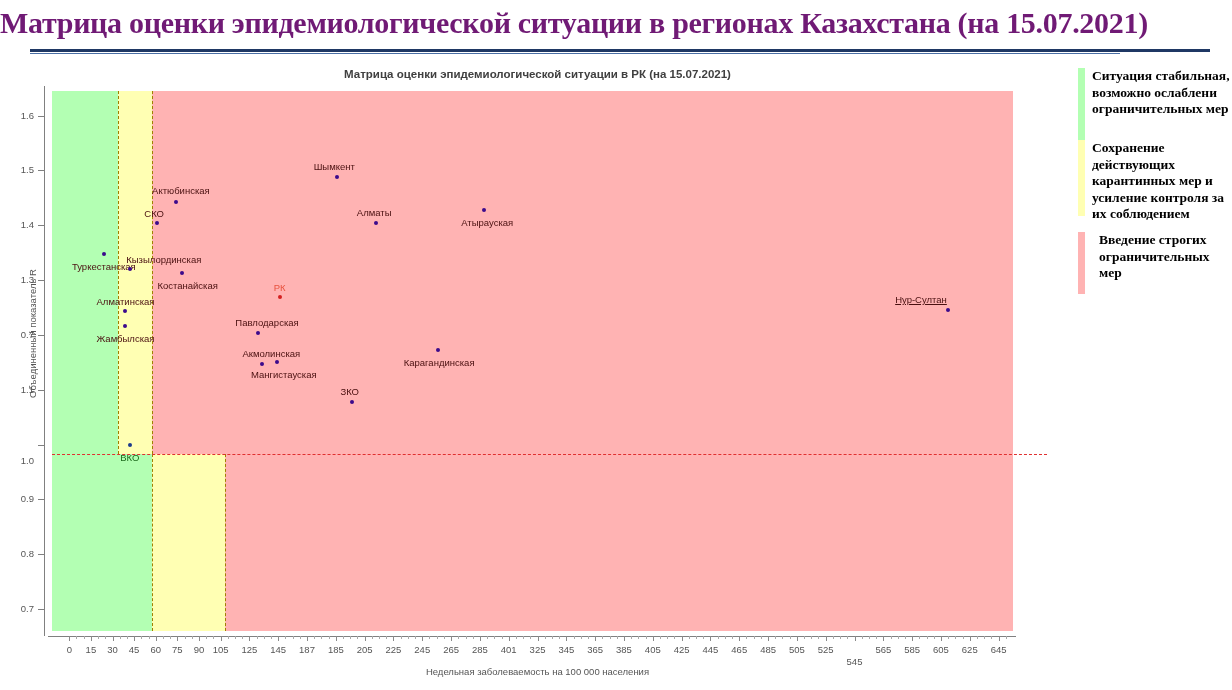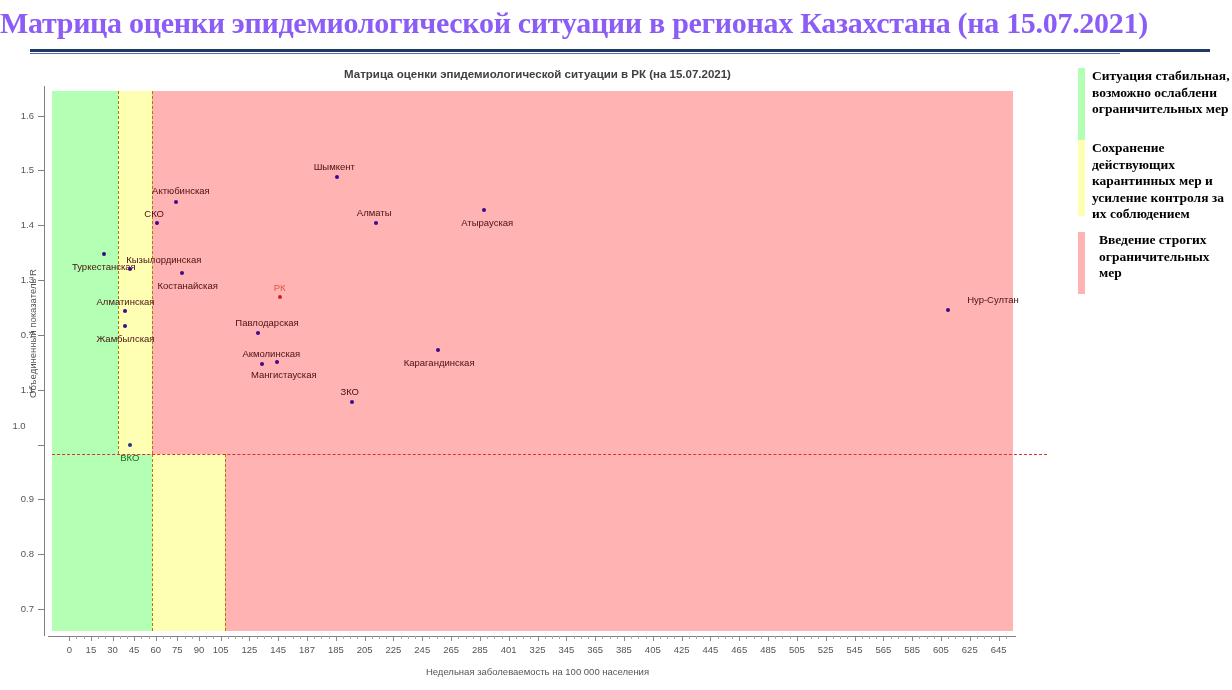--- a/index.html
+++ b/index.html
@@ -15,21 +15,21 @@
   #slide-title-bar{
     position:absolute;left:0;top:0;width:1232px;height:52px;
   }
   #slide-title{
     position:absolute;left:0;top:6px;width:988px;
     text-align:center;
     font-family:"Liberation Serif", serif;
     font-weight:bold;
     font-size:30px;
     letter-spacing:-0.3px;
-    color:#8b5cf6;
+    color:#701a75;
     white-space:nowrap;
   }
   #title-rule{
     position:absolute;left:30px;top:49px;width:1180px;height:3px;
     background:#1f3864;
   }
   #title-rule2{
     position:absolute;left:30px;top:53px;width:1090px;height:1px;
     background:#4a6fa5;
   }
@@ -169,33 +169,33 @@
         <div class="ptlabel" style="left: 297.682px; top: 294.843px;">ЗКО</div>
         <div class="pt" style="left: 285.274px; top: 85.5228px; background: rgb(59, 10, 140);"></div>
         <div class="ptlabel" style="left: 282.274px; top: 69.5228px;">Шымкент</div>
         <div class="pt" style="left: 324.175px; top: 131.574px; background: rgb(59, 10, 140);"></div>
         <div class="ptlabel" style="left: 322.175px; top: 115.574px;">Алматы</div>
         <div class="pt" style="left: 386.129px; top: 258.761px; background: rgb(59, 10, 140);"></div>
         <div class="ptlabel" style="left: 387.129px; top: 265.761px;">Карагандинская</div>
         <div class="pt" style="left: 432.234px; top: 118.964px; background: rgb(59, 10, 140);"></div>
         <div class="ptlabel" style="left: 435.234px; top: 125.964px;">Атырауская</div>
         <div class="pt" style="left: 896.165px; top: 219.289px; background: rgb(59, 10, 140);"></div>
-        <div class="ptlabel" style="left: 941px; top: 203.289px;">Нур-Султан</div>
+        <div class="ptlabel" style="left: 869px; top: 203.289px; text-decoration: underline;">Нур-Султан</div>
       </div>
   </div>
 
   <div id="ticks-layer">
       <div class="ytick" style="top: 551.071px;"></div>
       <div class="ytlabel" style="top: 545.071px; left: 4px; width: 30px;">0.7</div>
       <div class="ytick" style="top: 496.249px;"></div>
       <div class="ytlabel" style="top: 490.249px; left: 4px; width: 30px;">0.8</div>
       <div class="ytick" style="top: 441.426px;"></div>
       <div class="ytlabel" style="top: 435.426px; left: 4px; width: 30px;">0.9</div>
       <div class="ytick" style="top: 386.604px;"></div>
-      <div class="ytlabel" style="top: 362px; left: 4px; width: 30px; text-align: center;">1.0</div>
+      <div class="ytlabel" style="top: 397px; left: 4px; width: 30px;">1.0</div>
       <div class="ytick" style="top: 331.782px;"></div>
       <div class="ytlabel" style="top: 325.782px; left: 4px; width: 30px;">1.1</div>
       <div class="ytick" style="top: 276.959px;"></div>
       <div class="ytlabel" style="top: 270.959px; left: 4px; width: 30px;">0.7</div>
       <div class="ytick" style="top: 222.137px;"></div>
       <div class="ytlabel" style="top: 216.137px; left: 4px; width: 30px;">1.3</div>
       <div class="ytick" style="top: 167.315px;"></div>
       <div class="ytlabel" style="top: 161.315px; left: 4px; width: 30px;">1.4</div>
       <div class="ytick" style="top: 112.492px;"></div>
       <div class="ytlabel" style="top: 106.492px; left: 4px; width: 30px;">1.5</div>
@@ -384,21 +384,21 @@
       <div class="xtlabel" style="left: 710.436px;">445</div>
       <div class="xtick" style="left: 739.252px;"></div>
       <div class="xtlabel" style="left: 739.252px;">465</div>
       <div class="xtick" style="left: 768.067px;"></div>
       <div class="xtlabel" style="left: 768.067px;">485</div>
       <div class="xtick" style="left: 796.883px;"></div>
       <div class="xtlabel" style="left: 796.883px;">505</div>
       <div class="xtick" style="left: 825.699px;"></div>
       <div class="xtlabel" style="left: 825.699px;">525</div>
       <div class="xtick" style="left: 854.514px;"></div>
-      <div class="xtlabel" style="left: 854.514px;">545</div>
+      <div class="xtlabel" style="left: 854.514px; margin-top: 12px;">545</div>
       <div class="xtick" style="left: 883.33px;"></div>
       <div class="xtlabel" style="left: 883.33px;">565</div>
       <div class="xtick" style="left: 912.145px;"></div>
       <div class="xtlabel" style="left: 912.145px;">585</div>
       <div class="xtick" style="left: 940.961px;"></div>
       <div class="xtlabel" style="left: 940.961px;">605</div>
       <div class="xtick" style="left: 969.777px;"></div>
       <div class="xtlabel" style="left: 969.777px;">625</div>
       <div class="xtick" style="left: 998.592px;"></div>
       <div class="xtlabel" style="left: 998.592px;">645</div>

